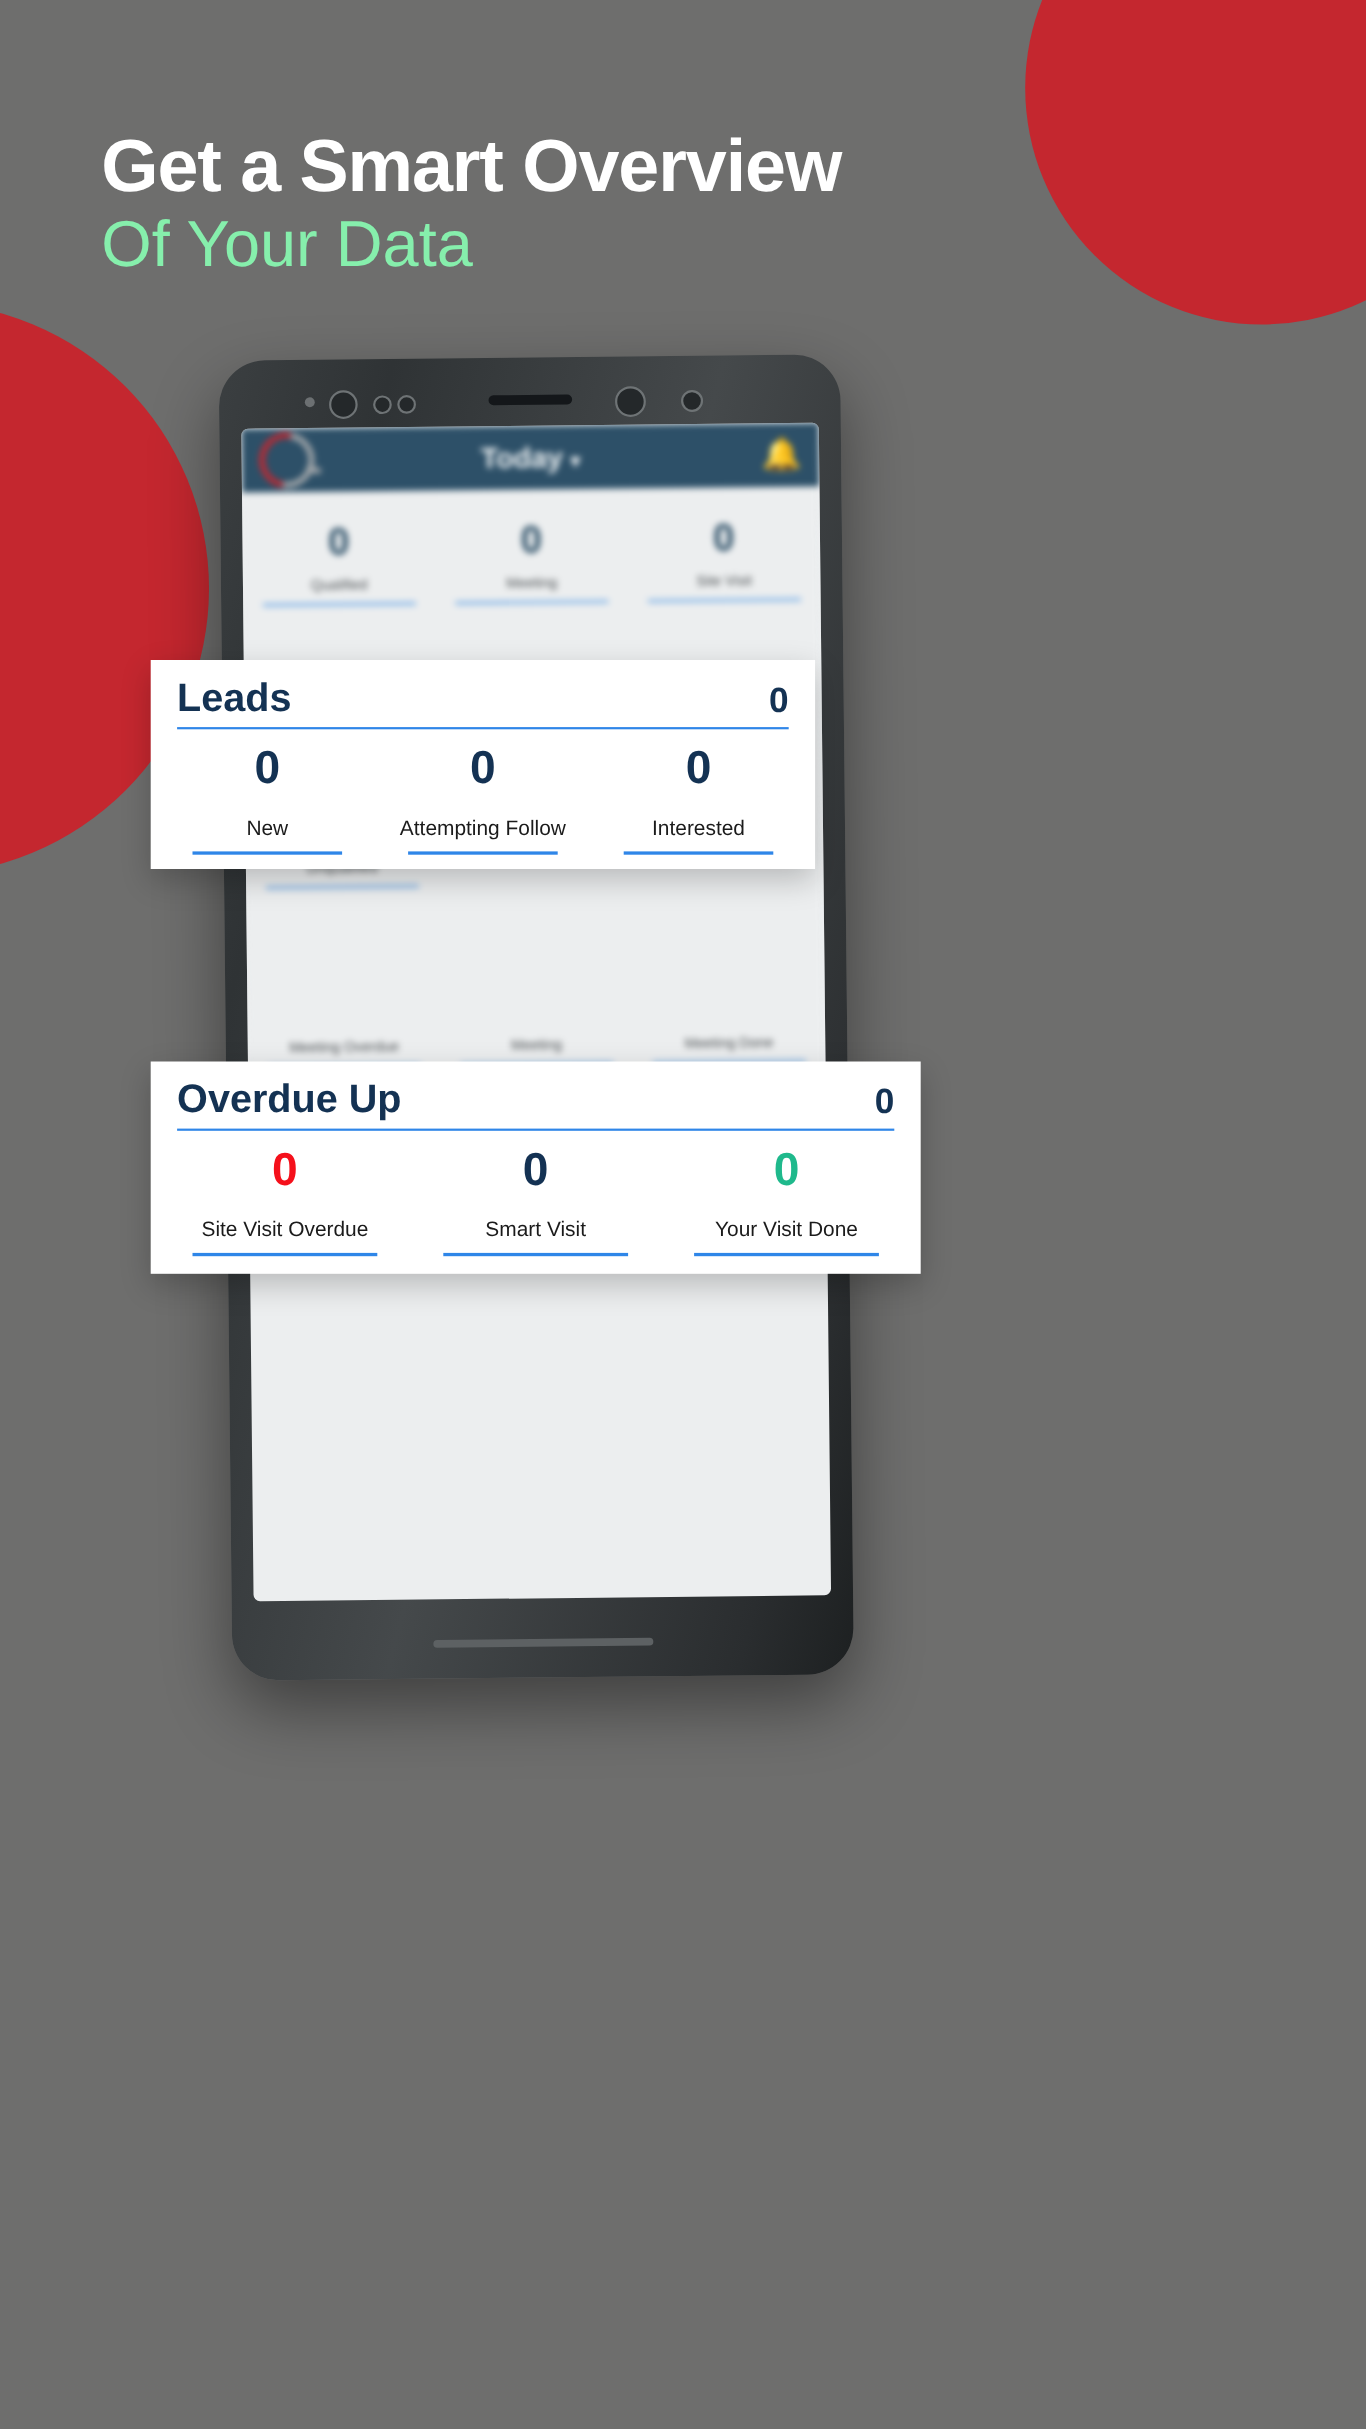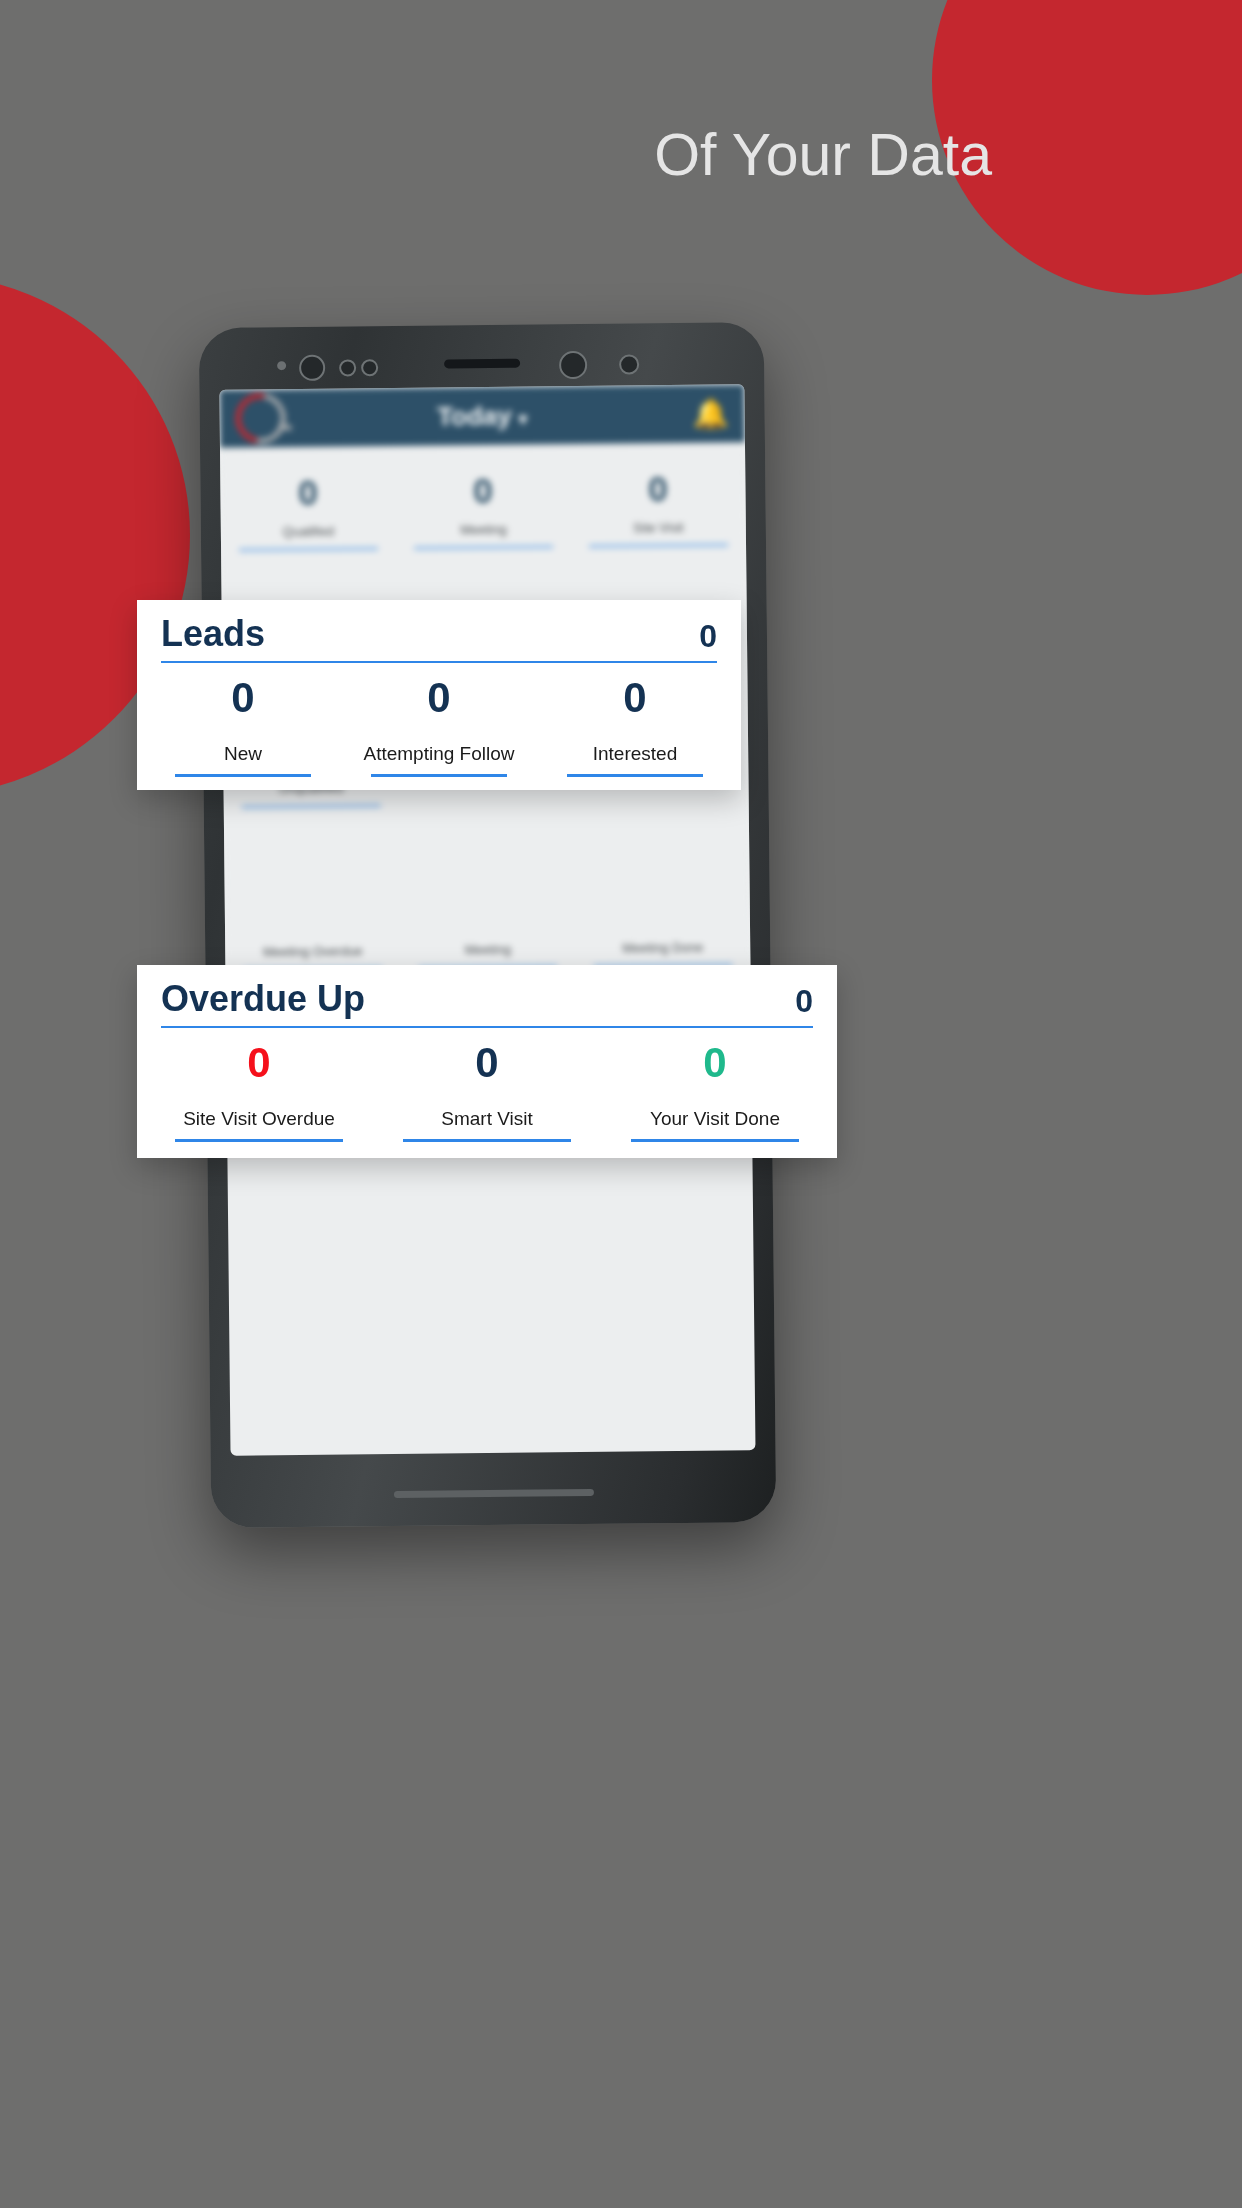--- a/index.html
+++ b/index.html
@@ -17,22 +17,22 @@
   #blob-tr{width:430px;height:430px;right:-120px;top:-135px;}
   #blob-ml{width:520px;height:520px;left:-330px;top:275px;}
 
   
   #headline-wrap{position:absolute;left:92px;top:118px;width:900px;}
   #headline{
     color:#ffffff;font-size:67px;font-weight:bold;
     letter-spacing:-1px;line-height:1.0;margin:0;white-space:nowrap;
   }
   #subhead{
-    color:#e5e5e5;font-size:59px;font-weight:300;
-    letter-spacing:0px;line-height:1.28;margin:0;white-space:nowrap;text-align:right;
+    color:#86efac;font-size:59px;font-weight:300;
+    letter-spacing:0px;line-height:1.28;margin:0;white-space:nowrap;
   }
 
   
   #phone{
     position:absolute;left:205px;top:325px;width:565px;height:1200px;
     transform:rotate(-0.6deg);
   }
   #phone-body{
     position:absolute;inset:0;
     border-radius:42px;
@@ -127,20 +127,21 @@
 </style>
 </head>
 <body>
 
 <div id="stage">
 
   <div class="blob" id="blob-tr"></div>
   <div class="blob" id="blob-ml"></div>
 
   <div id="headline-wrap">
+    <div id="headline">Get a Smart Overview</div>
     <div id="subhead">Of Your Data</div>
   </div>
 
   <div id="phone">
     <div id="phone-body"></div>
 
     <div id="phone-topbar">
       <div id="cam-dot"></div>
       <div class="sensor" id="s1"></div>
       <div class="sensor" id="s2"></div>

